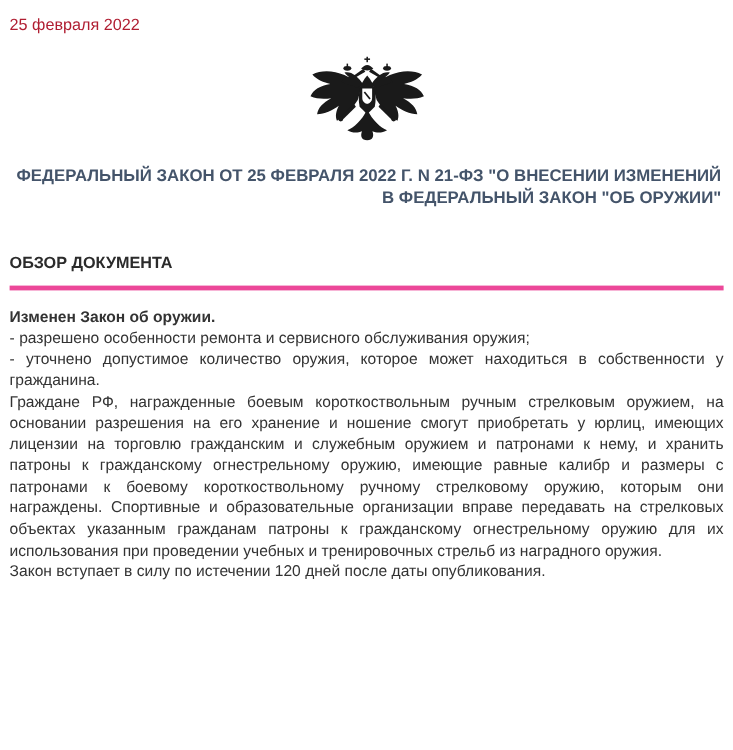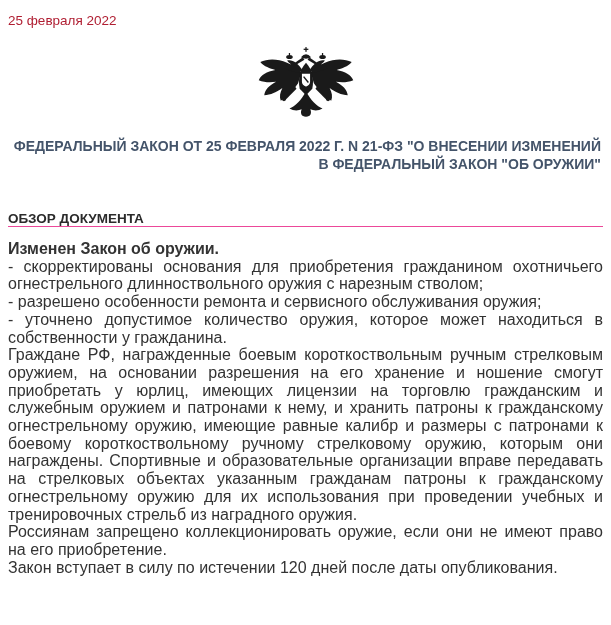--- a/index.html
+++ b/index.html
@@ -36,27 +36,27 @@
     line-height: 18px;
     color: #44546a;
     padding: 0 2px;
   }
   .section-header {
     margin: 38px 0 0 0;
     font-weight: bold;
     font-size: 13.5px;
     line-height: 15px;
     color: #2b2b2b;
-    border-bottom: 1px solid #ec4899;
-    padding-bottom: 0;
+    border-bottom: 4px solid #ec4899;
+    padding-bottom: 12px;
   }
   .doc-body {
     margin-top: 13px;
     color: #333333;
-    font-size: 16px;
+    font-size: 13px;
     line-height: 17.7px;
   }
   .doc-body p {
     margin: 0;
     text-align: justify;
   }
   .doc-body p.lead {
     font-weight: bold;
     text-align: left;
   }
@@ -100,21 +100,19 @@
       </g>
     </svg>
   </div>
 
   <h1 class="doc-title">ФЕДЕРАЛЬНЫЙ ЗАКОН ОТ 25 ФЕВРАЛЯ 2022 Г. N 21-ФЗ "О ВНЕСЕНИИ ИЗМЕНЕНИЙ В ФЕДЕРАЛЬНЫЙ ЗАКОН "ОБ ОРУЖИИ"</h1>
 
   <h2 class="section-header">ОБЗОР ДОКУМЕНТА</h2>
 
   <div class="doc-body">
     <p class="lead">Изменен Закон об оружии.</p>
-    <p>- скорректированы основания для приобретения гражданином охотничьего огнестрельного длинноствольного оружия с нарезным стволом;</p>
     <p>- разрешено особенности ремонта и сервисного обслуживания оружия;</p>
     <p>- уточнено допустимое количество оружия, которое может находиться в собственности у гражданина.</p>
     <p>Граждане РФ, награжденные боевым короткоствольным ручным стрелковым оружием, на основании разрешения на его хранение и ношение смогут приобретать у юрлиц, имеющих лицензии на торговлю гражданским и служебным оружием и патронами к нему, и хранить патроны к гражданскому огнестрельному оружию, имеющие равные калибр и размеры с патронами к боевому короткоствольному ручному стрелковому оружию, которым они награждены. Спортивные и образовательные организации вправе передавать на стрелковых объектах указанным гражданам патроны к гражданскому огнестрельному оружию для их использования при проведении учебных и тренировочных стрельб из наградного оружия.</p>
-    <p>Россиянам запрещено коллекционировать оружие, если они не имеют право на его приобретение.</p>
     <p>Закон вступает в силу по истечении 120 дней после даты опубликования.</p>
   </div>
 
 </div>
 
 </body></html>

